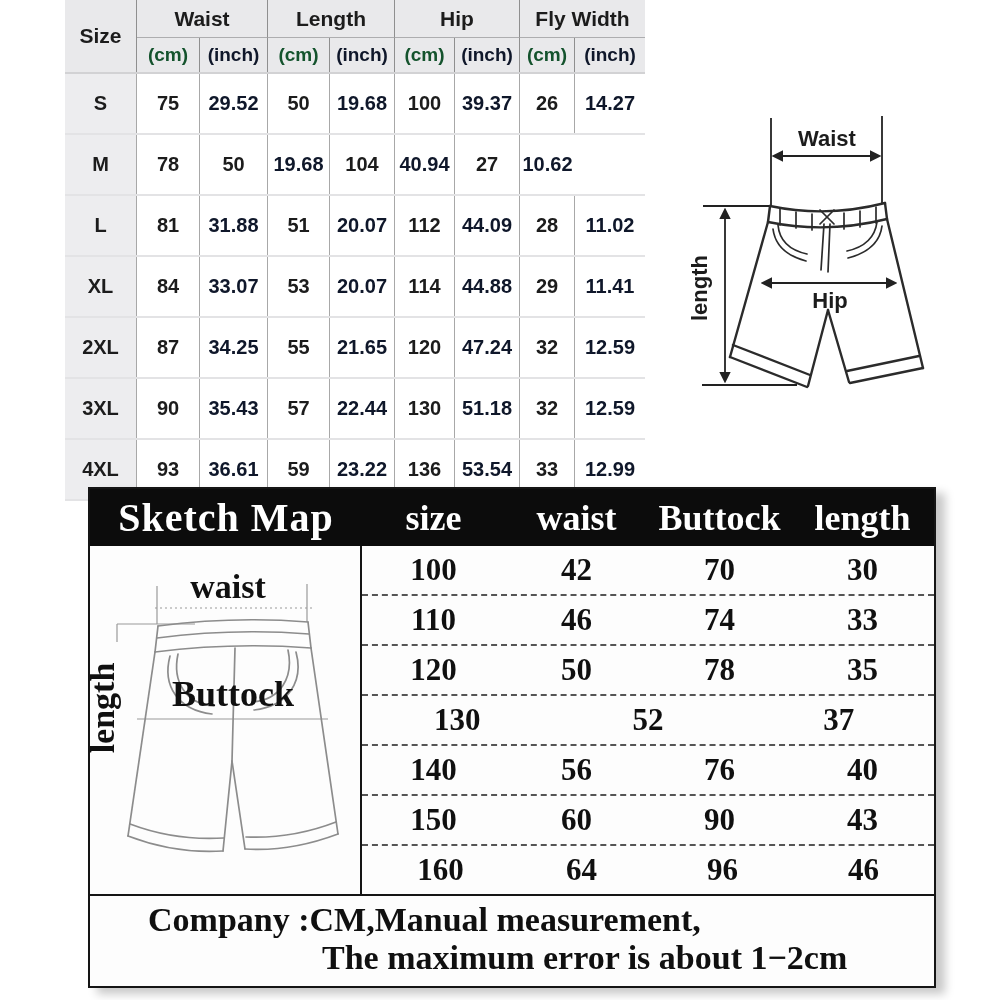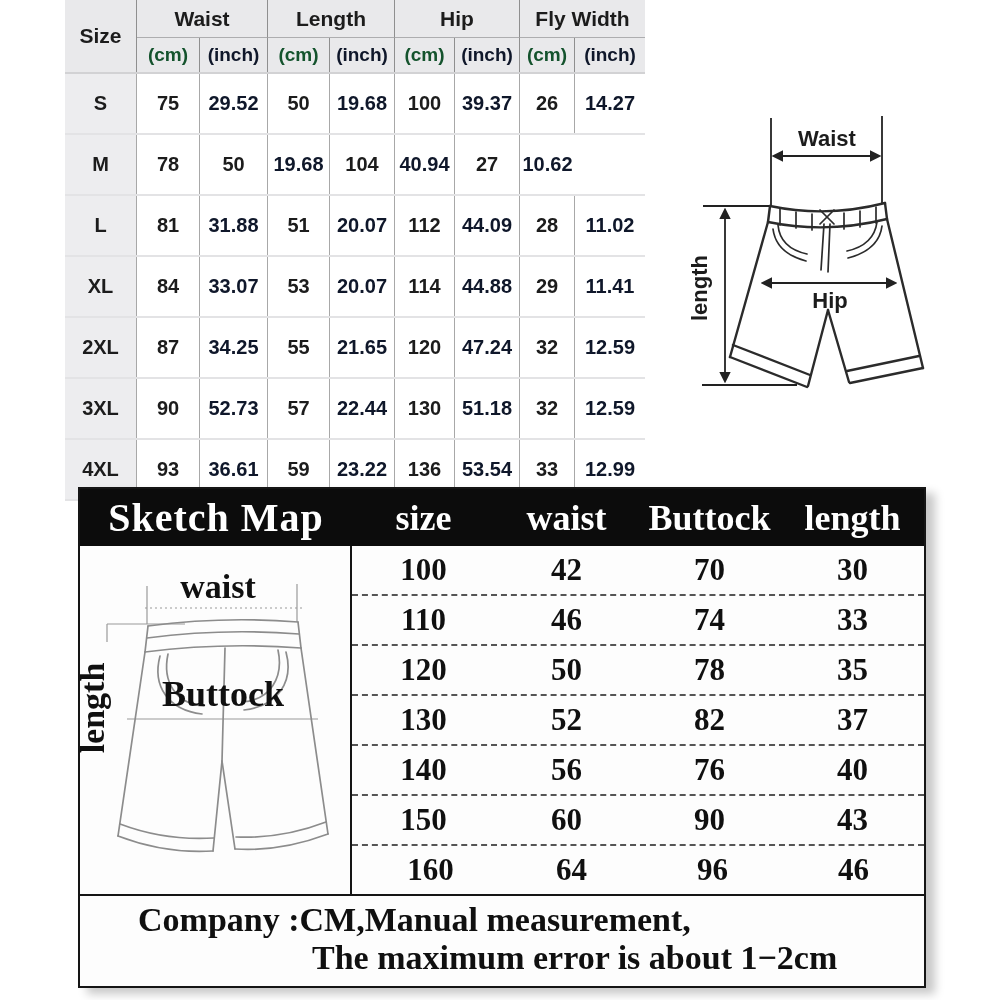--- a/index.html
+++ b/index.html
@@ -23,21 +23,21 @@
          color:#1c1c1c;border-right:1px solid #a8a8a8;}
   .rcell:last-child{border-right:none;}
   .size-cell{background:#ededef;}
   .red{color:#0f172a;}
 
   
   .top-sketch{position:absolute;left:660px;top:90px;width:340px;height:322px;}
   .top-sketch svg{display:block;}
 
   
-  .panel{position:absolute;left:78px;top:487px;width:848px;background:#fdfdfd;
+  .panel{position:absolute;left:88px;top:487px;width:848px;background:#fdfdfd;
          border:2px solid #151515;box-shadow:9px 6px 9px rgba(0,0,0,0.22);
          font-family:"Liberation Serif",serif;box-sizing:border-box;}
   .panel-head{height:57px;background:#0c0c0c;color:#ffffff;display:flex;align-items:center;}
   .ph-title{width:272px;text-align:center;font-size:40px;font-weight:bold;letter-spacing:1px;}
   .ph-col{flex:1;text-align:center;font-size:36px;font-weight:bold;}
   .panel-body{display:flex;height:348px;}
   .sketch-pane{width:272px;border-right:2px solid #151515;position:relative;box-sizing:border-box;}
   .prows{flex:1;display:flex;flex-direction:column;}
   .prow{flex:1;display:flex;align-items:center;border-bottom:2px dashed #555;}
   .prow:last-child{border-bottom:none;padding-left:8px;}
@@ -116,21 +116,21 @@
     <div class="rcell">55</div>
     <div class="rcell red">21.65</div>
     <div class="rcell">120</div>
     <div class="rcell red">47.24</div>
     <div class="rcell">32</div>
     <div class="rcell red">12.59</div>
   </div>
   <div class="tgrid trow">
     <div class="rcell size-cell">3XL</div>
     <div class="rcell">90</div>
-    <div class="rcell red">52.73</div>
+    <div class="rcell red">35.43</div>
     <div class="rcell">57</div>
     <div class="rcell red">22.44</div>
     <div class="rcell">130</div>
     <div class="rcell red">51.18</div>
     <div class="rcell">32</div>
     <div class="rcell red">12.59</div>
   </div>
   <div class="tgrid trow">
     <div class="rcell size-cell">4XL</div>
     <div class="rcell">93</div>
@@ -269,21 +269,20 @@
       </div>
       <div class="prow">
         <div class="pcell">120</div>
         <div class="pcell">50</div>
         <div class="pcell">78</div>
         <div class="pcell">35</div>
       </div>
       <div class="prow">
         <div class="pcell">130</div>
         <div class="pcell">52</div>
-        <div class="pcell">82</div>
         <div class="pcell">37</div>
       </div>
       <div class="prow">
         <div class="pcell">140</div>
         <div class="pcell">56</div>
         <div class="pcell">76</div>
         <div class="pcell">40</div>
       </div>
       <div class="prow">
         <div class="pcell">150</div>

